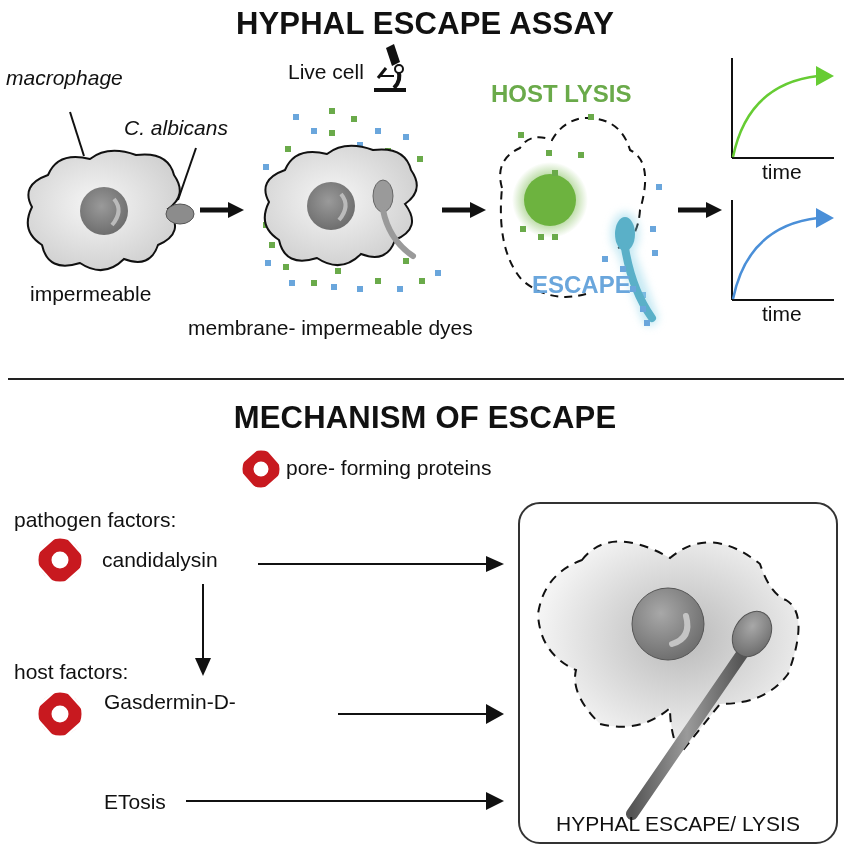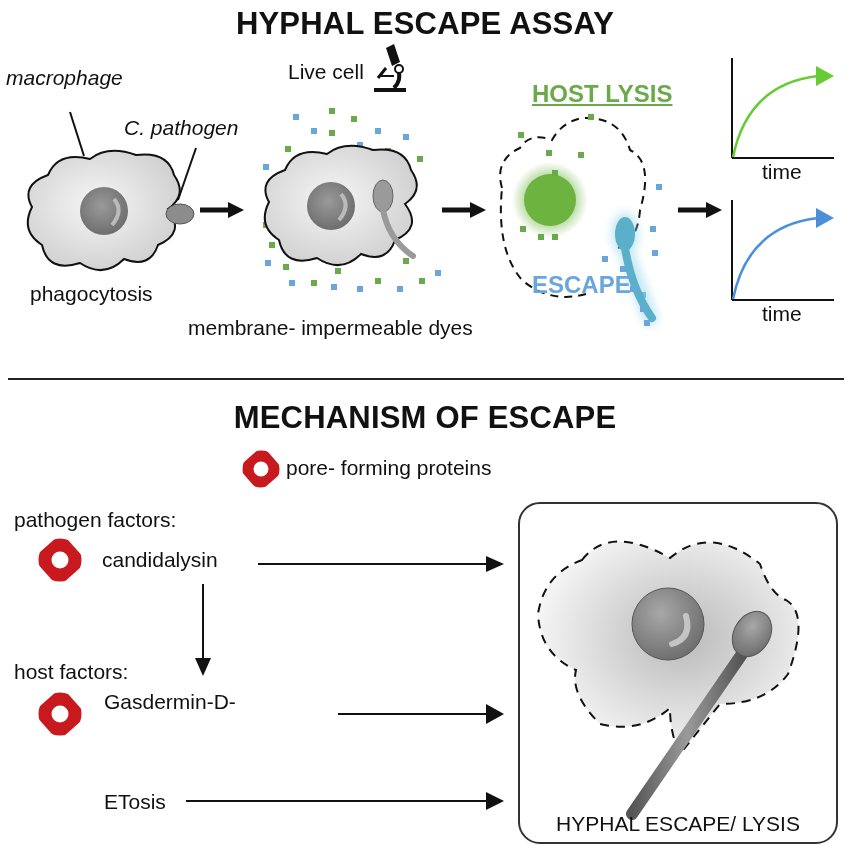--- a/index.html
+++ b/index.html
@@ -24,21 +24,21 @@
 <svg style="left:372px;top:40px;" width="40" height="55">
   <rect x="2" y="48" width="32" height="4" fill="#111"></rect>
   <path d="M22 48 Q30 40 26 30" stroke="#111" stroke-width="4" fill="none"></path>
   <path d="M14 8 L22 4 L28 22 L20 26 Z" fill="#111"></path>
   <circle cx="27" cy="29" r="4" fill="#fff" stroke="#111" stroke-width="2"></circle>
   <path d="M6 38 L14 28" stroke="#111" stroke-width="3"></path>
   <path d="M8 36 L22 36" stroke="#111" stroke-width="2"></path>
 </svg>
 
 <div class="abs lbl" style="left:6px;top:66px;font-style:italic;">macrophage</div>
-<div class="abs lbl ital" style="left:124px;top:116px;">C. pathogen</div>
+<div class="abs lbl ital" style="left:124px;top:116px;">C. albicans</div>
 <svg style="left:0;top:0;" width="850" height="380">
   <line x1="70" y1="112" x2="84" y2="156" stroke="#111" stroke-width="2"></line>
   <line x1="196" y1="148" x2="178" y2="200" stroke="#111" stroke-width="2"></line>
 </svg>
 
 <svg style="left:18px;top:145px;" width="200" height="140">
   <defs>
     <radialGradient id="cellGrad" cx="45%" cy="45%" r="60%">
       <stop offset="0%" stop-color="#f6f6f6"></stop>
       <stop offset="100%" stop-color="#cfcfcf"></stop>
@@ -47,21 +47,21 @@
       <stop offset="0%" stop-color="#9a9a9a"></stop>
       <stop offset="100%" stop-color="#6e6e6e"></stop>
     </radialGradient>
   </defs>
   <path d="M30 30 Q40 6 72 14 Q90 0 118 10 Q150 6 156 30 Q170 50 150 64 Q168 88 140 100 Q132 124 106 114 Q86 134 62 118 Q30 128 24 100 Q2 86 14 62 Q2 40 30 30 Z" fill="url(#cellGrad)" stroke="#111" stroke-width="2"></path>
   <circle cx="86" cy="66" r="24" fill="url(#nucGrad)"></circle>
   <path d="M96 54 Q106 66 94 80" stroke="#bbb" stroke-width="4" fill="none"></path>
   <ellipse cx="162" cy="69" rx="14" ry="10" fill="#8c8c8c" stroke="#555" stroke-width="1"></ellipse>
 </svg>
 
-<div class="abs lbl" style="left:30px;top:282px;">phagocytosis</div>
+<div class="abs lbl" style="left:30px;top:282px;">impermeable</div>
 
 <svg style="left:200px;top:200px;" width="50" height="20">
   <line x1="0" y1="10" x2="30" y2="10" stroke="#111" stroke-width="5"></line>
   <polygon points="28,2 44,10 28,18" fill="#111"></polygon>
 </svg>
 
 <svg style="left:255px;top:100px;" width="200" height="220">
   <g>
     <rect x="38" y="14" width="6" height="6" fill="#6aa6dc"></rect>
       <rect x="74" y="8" width="6" height="6" fill="#6aaa4a"></rect>
@@ -97,21 +97,21 @@
   <path d="M128 110 Q134 140 158 156" stroke="#9a9a9a" stroke-width="6" fill="none" stroke-linecap="round"></path>
 </svg>
 
 <div class="abs lbl" style="left:188px;top:316px;">membrane- impermeable dyes</div>
 
 <svg style="left:442px;top:200px;" width="50" height="20">
   <line x1="0" y1="10" x2="30" y2="10" stroke="#111" stroke-width="5"></line>
   <polygon points="28,2 44,10 28,18" fill="#111"></polygon>
 </svg>
 
-<div class="abs green-lbl" style="left:532px;top:80px;text-decoration:underline;">HOST LYSIS</div>
+<div class="abs green-lbl" style="left:491px;top:80px;">HOST LYSIS</div>
 
 <svg style="left:490px;top:110px;" width="200" height="230">
   <defs>
     <radialGradient id="greenGlow" cx="50%" cy="50%" r="50%">
       <stop offset="55%" stop-color="#6db33f"></stop>
       <stop offset="100%" stop-color="#6db33f" stop-opacity="0"></stop>
     </radialGradient>
     <filter id="cyanGlow" x="-50%" y="-50%" width="200%" height="200%">
       <feGaussianBlur stdDeviation="4"></feGaussianBlur>
     </filter>

